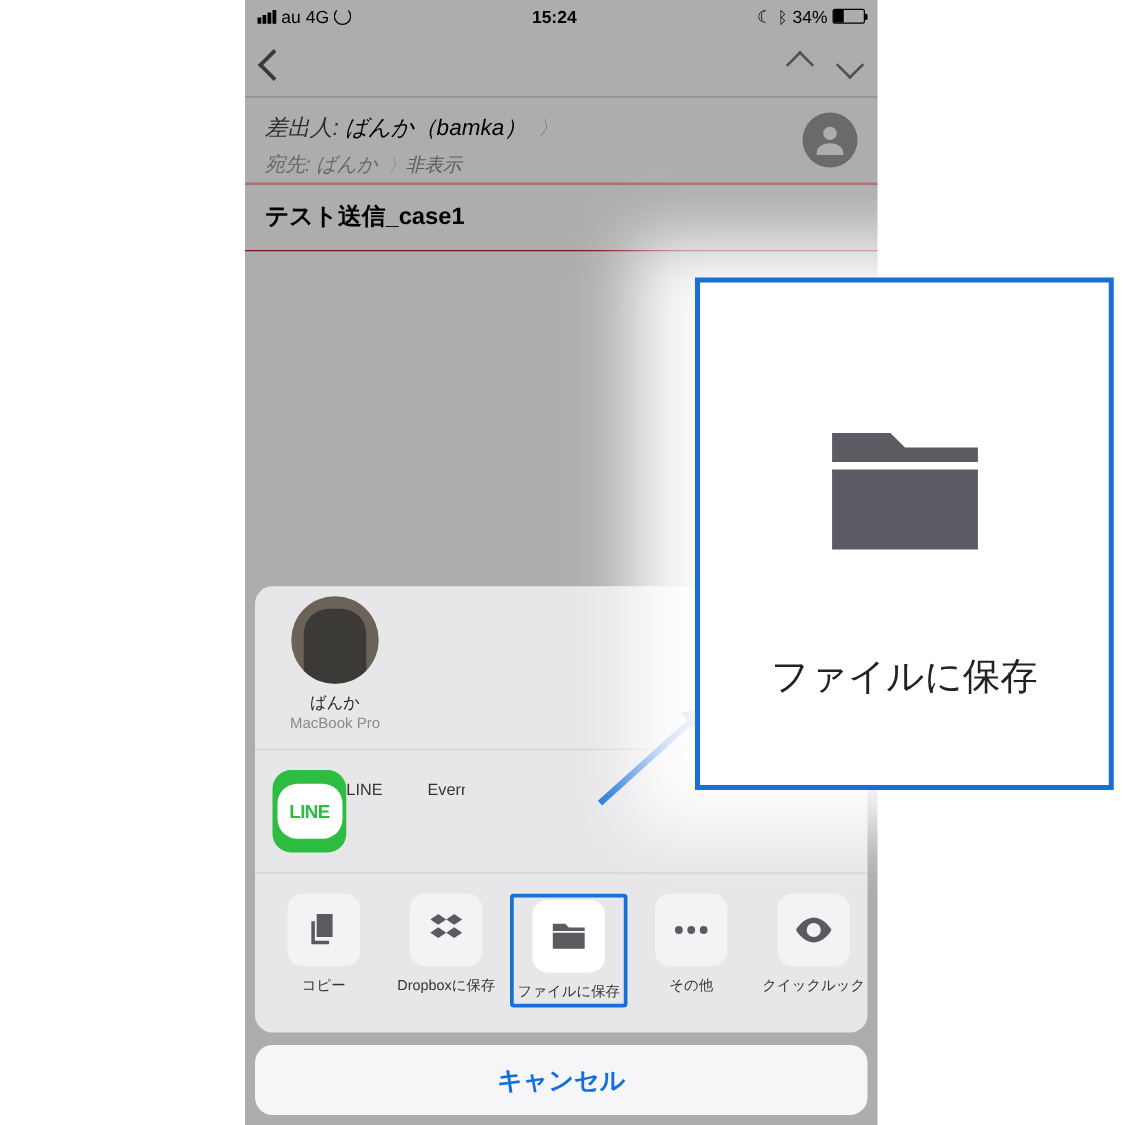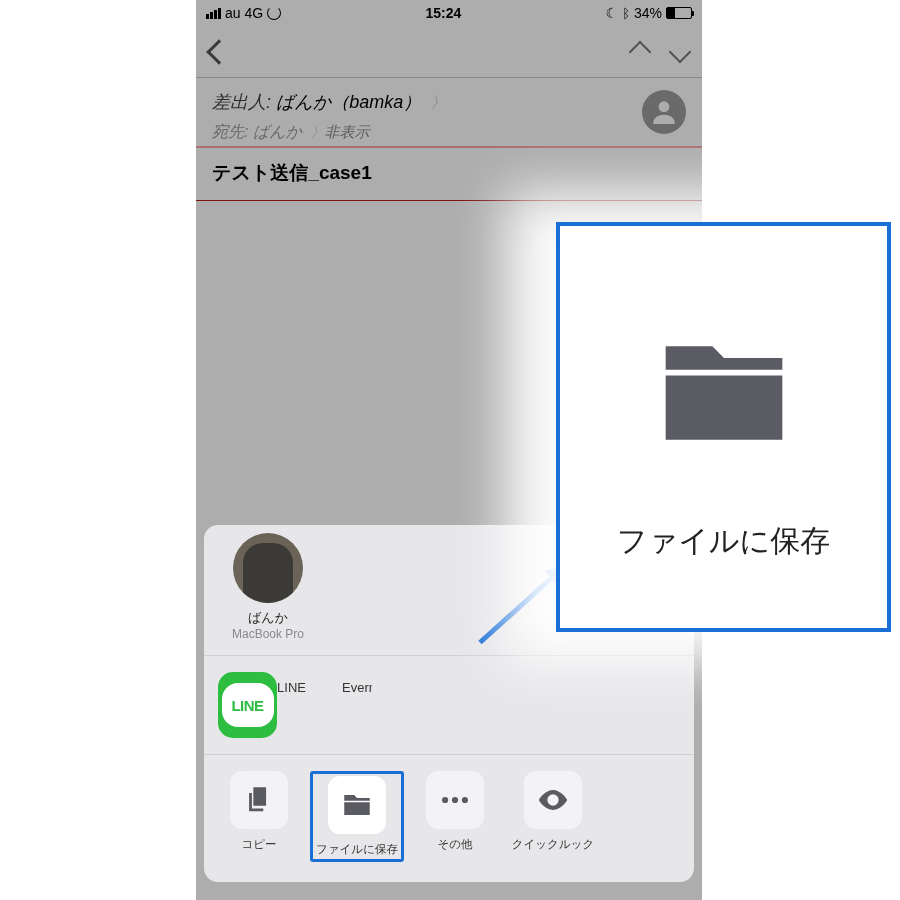--- a/index.html
+++ b/index.html
@@ -194,20 +194,28 @@
 
       <div class="action-row">
         <div class="action-item">
           <div class="action-icon">
             <svg viewBox="0 0 24 24">
                 <path d="M8 3h9v13H8z M5 7h2v11h8v2H5z"></path>
               </svg>
           </div>
           <div class="action-label">コピー</div>
         </div>
+        <div class="action-item">
+          <div class="action-icon">
+            <svg viewBox="0 0 24 24">
+                <path d="M6 3l6 4-6 4-6-4zM18 3l6 4-6 4-6-4zM6 13l6 4-6 4-6-4zM18 13l6 4-6 4-6-4z" transform="scale(0.75) translate(4,1)"></path>
+              </svg>
+          </div>
+          <div class="action-label">Dropboxに保存</div>
+        </div>
         <div class="action-item highlight-box">
           <div class="action-icon">
             <svg viewBox="0 0 24 24">
                 <path d="M3 5h7l2 2h9v2H3zM3 10h18v9H3z"></path>
               </svg>
           </div>
           <div class="action-label">ファイルに保存</div>
         </div>
         <div class="action-item">
           <div class="action-icon">
@@ -223,20 +231,21 @@
           <div class="action-icon">
             <svg viewBox="0 0 24 24">
                 <path d="M12 5c5 0 9 5 10 7-1 2-5 7-10 7S3 14 2 12c1-2 5-7 10-7zm0 3a4 4 0 100 8 4 4 0 000-8z"></path>
               </svg>
           </div>
           <div class="action-label">クイックルック</div>
         </div>
       </div>
     </div>
 
+    <div class="cancel-btn">キャンセル</div>
   </div>
 </div>
 
 <div class="arrow-line"></div>
 
 <div class="callout">
   <div class="callout-icon">
     <svg viewBox="0 0 24 20">
         <path d="M2 2h8l2 2h10v2H2zM2 7h20v11H2z"></path>
       </svg>

